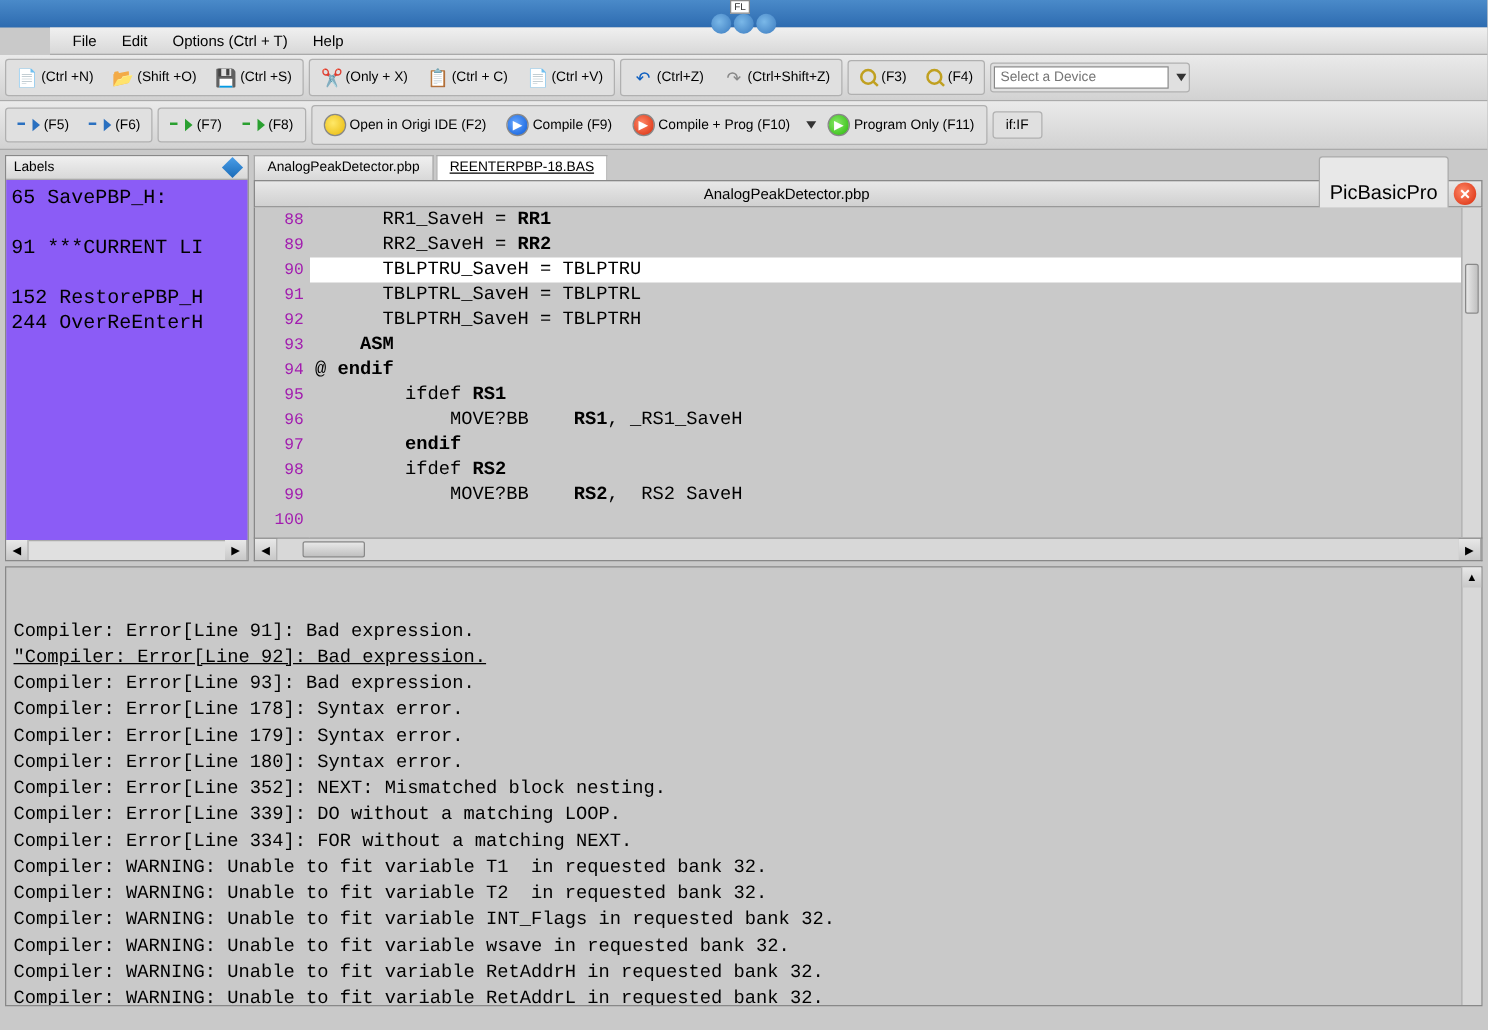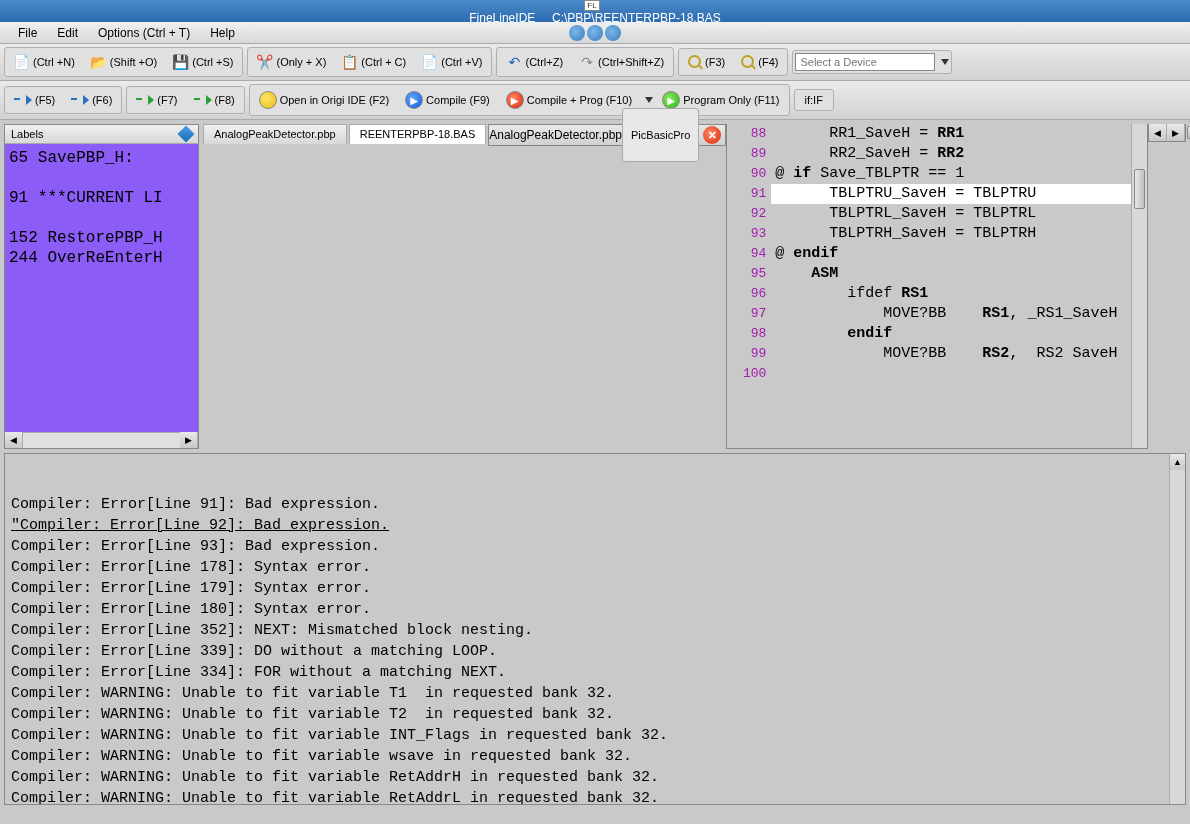--- a/index.html
+++ b/index.html
@@ -5,44 +5,44 @@
 * { box-sizing: border-box; margin: 0; padding: 0; }
 body { font-family: Tahoma, Arial, sans-serif; font-size: 11px; background: #c9c9c9; width: 1190px; height: 824px; overflow: hidden; }
 .titlebar { background: linear-gradient(to bottom, #4a8ac9, #2d6bb0); height: 22px; display: flex; align-items: center; padding: 0 4px; color: white; flex-direction: column; }
 .titlebar-icon { width: 16px; height: 16px; background: #fff; border: 1px solid #888; margin-right: 6px; display: flex; align-items: center; justify-content: center; font-size: 8px; color: #333; }
 .titlebar-text { font-size: 12px; flex: 1; }
 .window-controls { display: flex; gap: 2px; }
 .window-btn { width: 16px; height: 16px; border-radius: 50%; cursor: pointer; }
 .window-btn.min { background: radial-gradient(circle at 40% 40%, #7ab8e8, #3a7abf); }
 .window-btn.max { background: radial-gradient(circle at 40% 40%, #7ab8e8, #3a7abf); }
 .window-btn.close { background: radial-gradient(circle at 40% 40%, #7ab8e8, #3a7abf); }
-.menubar { background: linear-gradient(to bottom, #f0f0f0, #d8d8d8); height: 22px; display: flex; align-items: center; padding: 0 8px; border-bottom: 1px solid #aaa; }
+.menubar { background: linear-gradient(to bottom, #f0f0f0, #d8d8d8); height: 22px; display: flex; align-items: center; padding: 0 8px; border-bottom: 1px solid #aaa; margin-left: 40px; }
 .menu-item { padding: 3px 10px; cursor: pointer; font-size: 12px; }
 .toolbar { background: linear-gradient(to bottom, #eaeaea, #d2d2d2); padding: 3px 4px; display: flex; gap: 4px; align-items: center; border-bottom: 1px solid #aaa; flex-wrap: wrap; }
 .toolbar-group { display: flex; gap: 2px; align-items: center; padding: 2px; border: 1px solid #b0b0b0; border-radius: 3px; background: #e0e0e0; }
 .tb-btn { display: flex; align-items: center; gap: 3px; padding: 3px 6px; border: 1px solid transparent; border-radius: 3px; cursor: pointer; font-size: 11px; background: transparent; }
 .tb-icon { width: 16px; height: 16px; display: inline-flex; align-items: center; justify-content: center; font-size: 14px; }
 .device-select { padding: 2px 4px; font-size: 11px; width: 140px; border: 1px solid #888; }
 .if-label { font-size: 11px; padding: 2px 8px; }
 .main-area { display: flex; height: 333px; background: #c9c9c9; padding: 4px; gap: 4px; }
 .left-panel { width: 195px; display: flex; flex-direction: column; border: 1px solid #888; background: #c9c9c9; }
 .left-header { display: flex; align-items: center; justify-content: space-between; padding: 3px 6px; background: linear-gradient(to bottom, #f0f0f0, #d8d8d8); border-bottom: 1px solid #aaa; }
 .left-header-text { font-size: 11px; }
 .diamond-icon { width: 12px; height: 12px; transform: rotate(45deg); background: linear-gradient(135deg, #4a9ee8, #1a6bb8); }
 .left-content { flex: 1; background: #8b5cf6; padding: 4px; font-family: "Courier New", monospace; font-size: 16px; overflow: auto; white-space: pre; }
 .left-content div { line-height: 20px; }
 .left-scroll { display: flex; }
 .left-scroll-h { height: 16px; background: #e0e0e0; border-top: 1px solid #aaa; flex: 1; position: relative; }
-.right-panel { flex: 1; display: flex; flex-direction: row; }
+.right-panel { flex: 1; display: flex; flex-direction: column; }
 .tabs-row { display: flex; height: 20px; }
 .tab { padding: 3px 10px; font-size: 11px; background: linear-gradient(to bottom, #f0f0f0, #d8d8d8); border: 1px solid #aaa; border-bottom: none; margin-right: 2px; cursor: pointer; }
-.tab.active { background: #fff; }
+.tab.active { background: #fff; text-decoration: underline; }
 .editor-header { display: flex; align-items: center; background: linear-gradient(to bottom, #e8e8e8, #d0d0d0); border: 1px solid #888; height: 22px; }
 .editor-title { flex: 1; text-align: center; font-size: 12px; }
-.lang-badge { padding: 20px 8px; font-size: 11px; border: 1px solid #aaa; border-radius: 3px; margin-right: 4px; background: #e8e8e8; }
+.lang-badge { padding: 20px 8px; font-size: 16px; border: 1px solid #aaa; border-radius: 3px; margin-right: 4px; background: #e8e8e8; }
 .close-circle { width: 18px; height: 18px; border-radius: 50%; background: radial-gradient(circle at 40% 40%, #ff8868, #d82808); display: flex; align-items: center; justify-content: center; color: white; font-weight: bold; margin-right: 4px; cursor: pointer; font-size: 11px; }
 .editor-body { flex: 1; display: flex; border: 1px solid #888; border-top: none; background: #c9c9c9; overflow: hidden; position: relative; }
 .gutter { width: 44px; background: #c9c9c9; border-right: 1px solid #c9c9c9; font-family: "Courier New", monospace; font-size: 13px; text-align: right; padding-right: 4px; color: #a21caf; }
 .gutter-line { height: 20px; line-height: 20px; }
 .code-area { flex: 1; font-family: "Courier New", monospace; font-size: 15px; background: #c9c9c9; overflow: hidden; }
 .code-line { height: 20px; line-height: 20px; white-space: pre; padding-left: 4px; }
 .code-line.hl { background: #fff; }
 .kw { font-weight: bold; }
 .vscroll { width: 16px; background: #d8d8d8; border-left: 1px solid #aaa; position: relative; }
 .vscroll-thumb { position: absolute; top: 45px; left: 2px; right: 2px; height: 40px; background: linear-gradient(to right,#e8e8e8,#c0c0c0); border: 1px solid #888; border-radius: 2px; }
@@ -69,24 +69,20 @@
 .magnifier { width:14px; height:14px; position:relative; display:inline-block;}
 .magnifier::before { content:""; position:absolute; width:9px; height:9px; border:2px solid #c0a020; border-radius:50%; left:0; top:0;}
 .magnifier::after { content:""; position:absolute; width:5px; height:2px; background:#c0a020; transform:rotate(45deg); right:-1px; bottom:1px;}
 .dd-arrow { display:inline-block; width:0; height:0; border-left:4px solid transparent; border-right:4px solid transparent; border-top:6px solid #333; margin-left:4px;}
 </style>
 </head>
 <body>
 
 <div class="titlebar">
   <div class="titlebar-icon">FL</div>
-  <div class="titlebar-text">
-    <span>FineLineIDE</span>&nbsp;&nbsp;&nbsp;&nbsp;
-    <span>C:\PBP\REENTERPBP-18.BAS</span>
-  </div>
   <div class="window-controls">
     <div class="window-btn min"></div>
     <div class="window-btn max"></div>
     <div class="window-btn close"></div>
   </div>
 </div>
 
 <div class="menubar">
   <div class="menu-item">File</div>
   <div class="menu-item">Edit</div>
@@ -230,29 +226,29 @@
           <div class="gutter-line">95</div>
           <div class="gutter-line">96</div>
           <div class="gutter-line">97</div>
           <div class="gutter-line">98</div>
           <div class="gutter-line">99</div>
           <div class="gutter-line">100</div>
         </div>
       <div class="code-area" id="code-area">
           <div class="code-line"><span>      RR1_SaveH = </span><span class="kw">RR1</span><span></span></div>
           <div class="code-line"><span>      RR2_SaveH = </span><span class="kw">RR2</span><span></span></div>
-          <div class="code-line"><span>@ </span><span class="kw">if</span><span> Save_TBLPTR == 1</span></div>
           <div class="code-line hl"><span>      TBLPTRU_SaveH = TBLPTRU</span><span class="kw"></span><span></span></div>
           <div class="code-line"><span>      TBLPTRL_SaveH = TBLPTRL</span><span class="kw"></span><span></span></div>
           <div class="code-line"><span>      TBLPTRH_SaveH = TBLPTRH</span><span class="kw"></span><span></span></div>
+          <div class="code-line"><span>    </span><span class="kw">ASM</span><span></span></div>
           <div class="code-line"><span>@ </span><span class="kw">endif</span><span></span></div>
-          <div class="code-line"><span>    </span><span class="kw">ASM</span><span></span></div>
           <div class="code-line"><span>        ifdef </span><span class="kw">RS1</span><span></span></div>
           <div class="code-line"><span>            MOVE?BB    </span><span class="kw">RS1</span><span>, _RS1_SaveH</span></div>
           <div class="code-line"><span>        </span><span class="kw">endif</span><span></span></div>
+          <div class="code-line"><span>        ifdef </span><span class="kw">RS2</span><span></span></div>
           <div class="code-line"><span>            MOVE?BB    </span><span class="kw">RS2</span><span>,  RS2 SaveH</span></div>
         </div>
 
       <div class="vscroll">
         <div class="vscroll-thumb"></div>
       </div>
     </div>
     <div class="hscroll-row">
       <div class="hscroll-btn">◀</div>
       <div class="hscroll-track">

